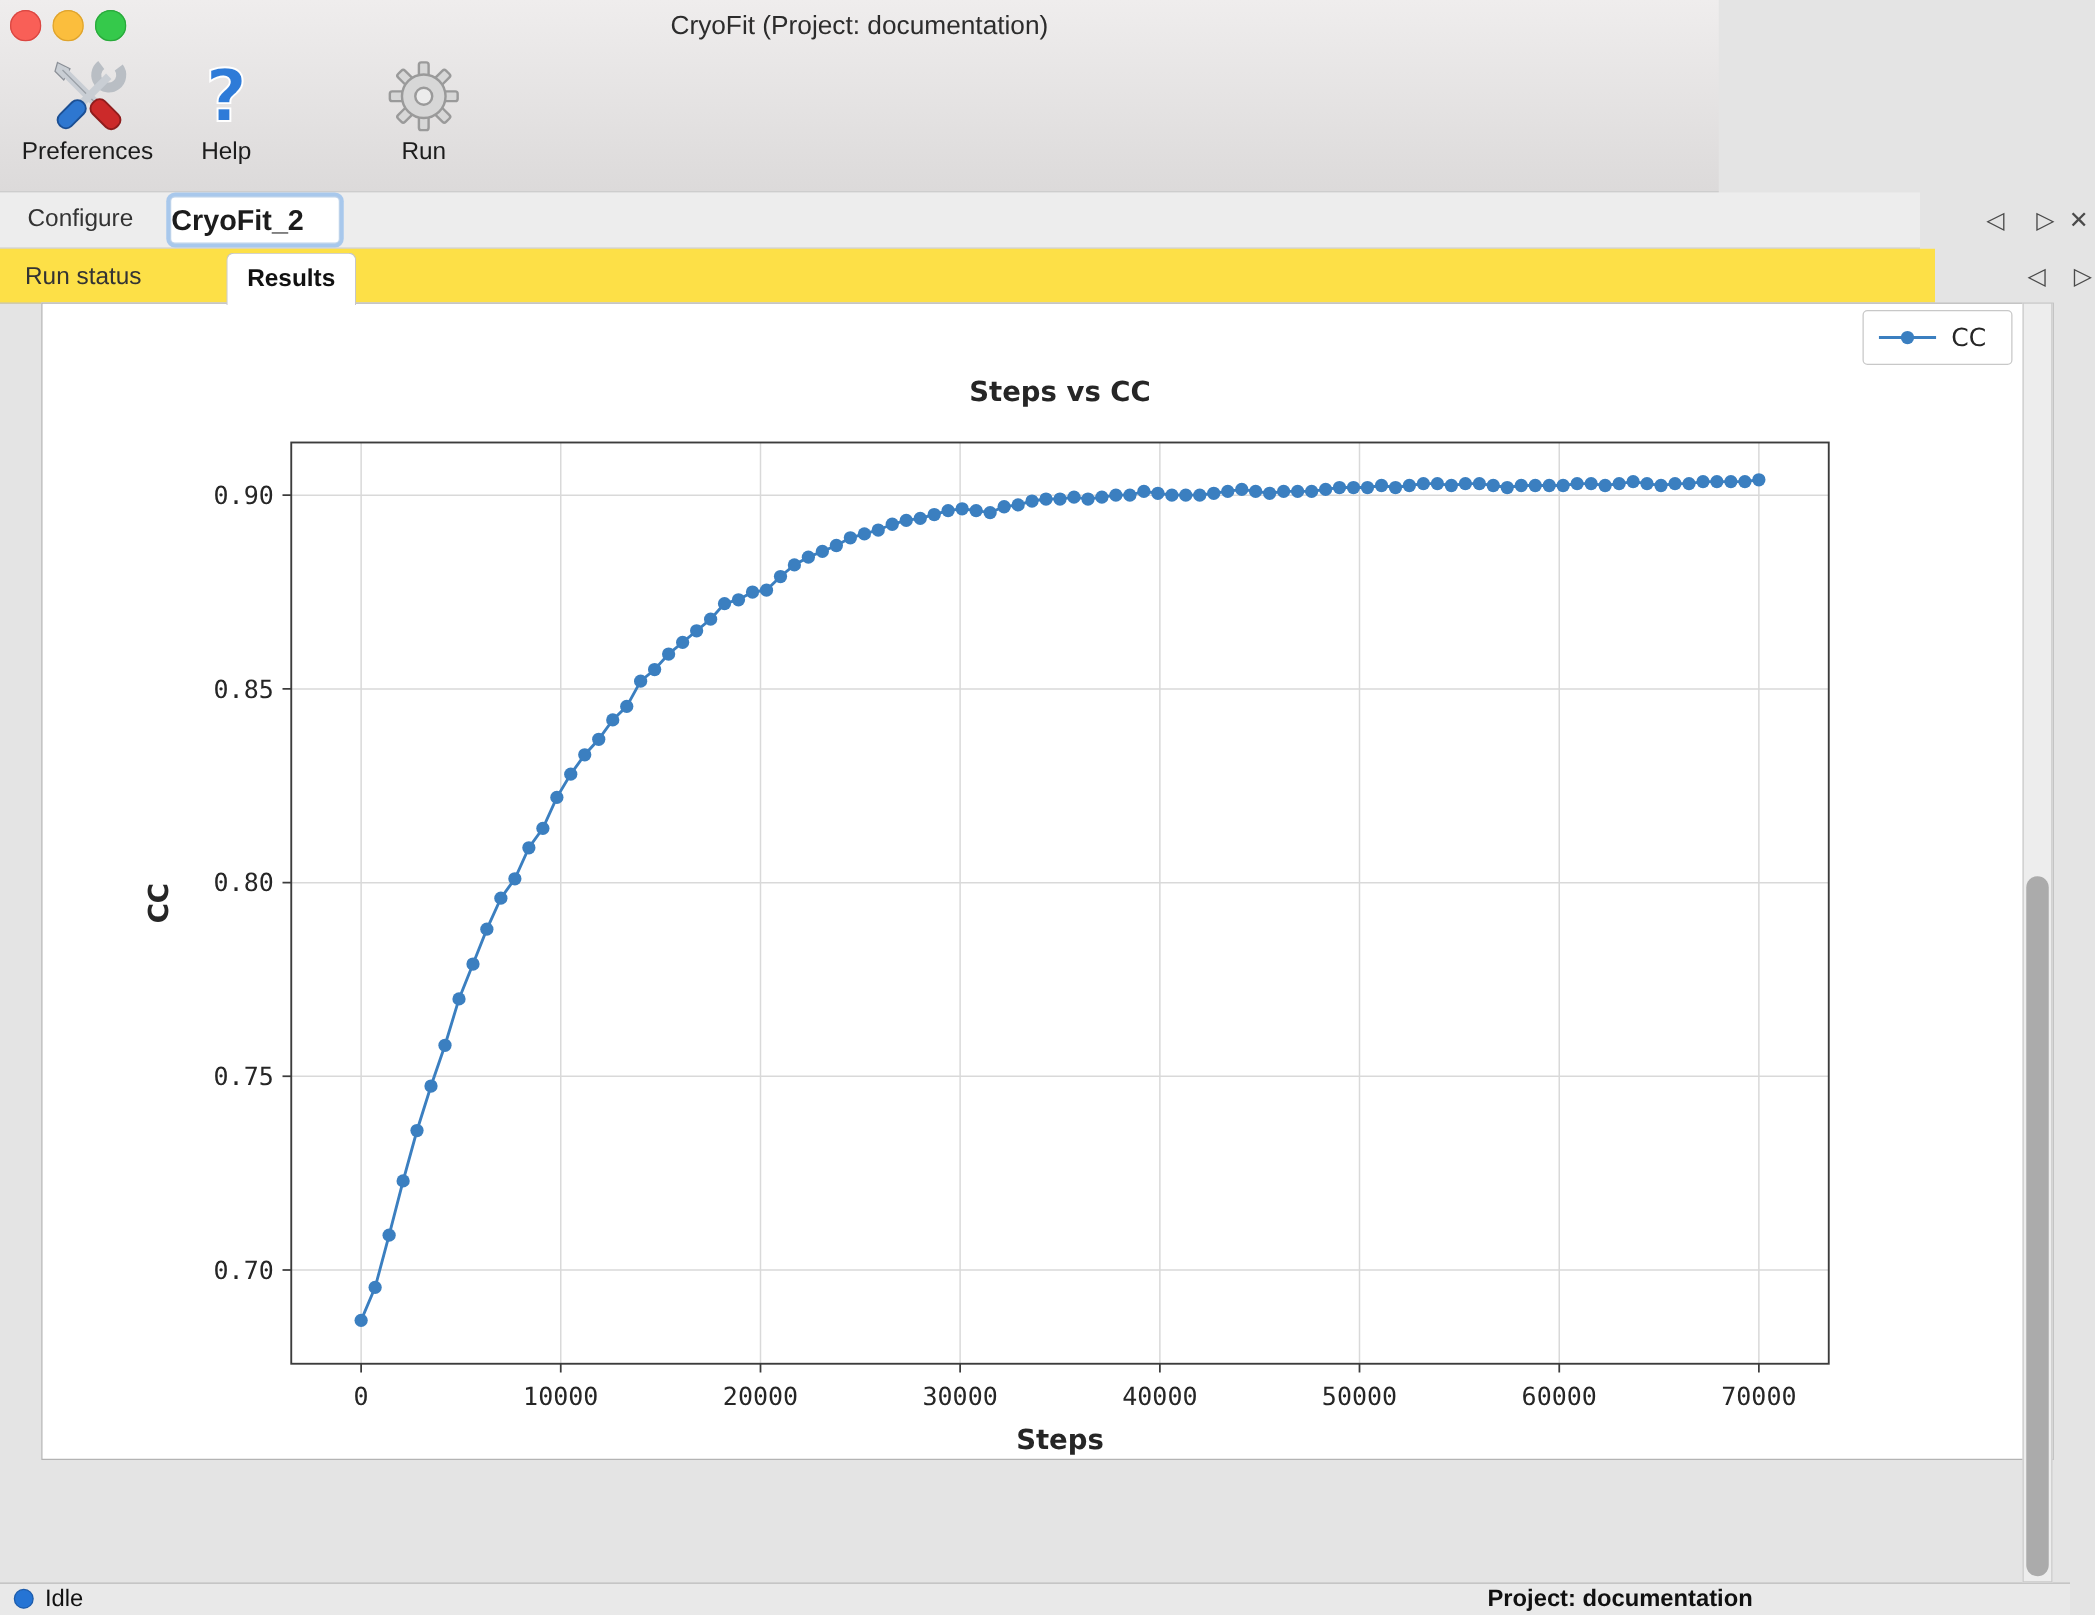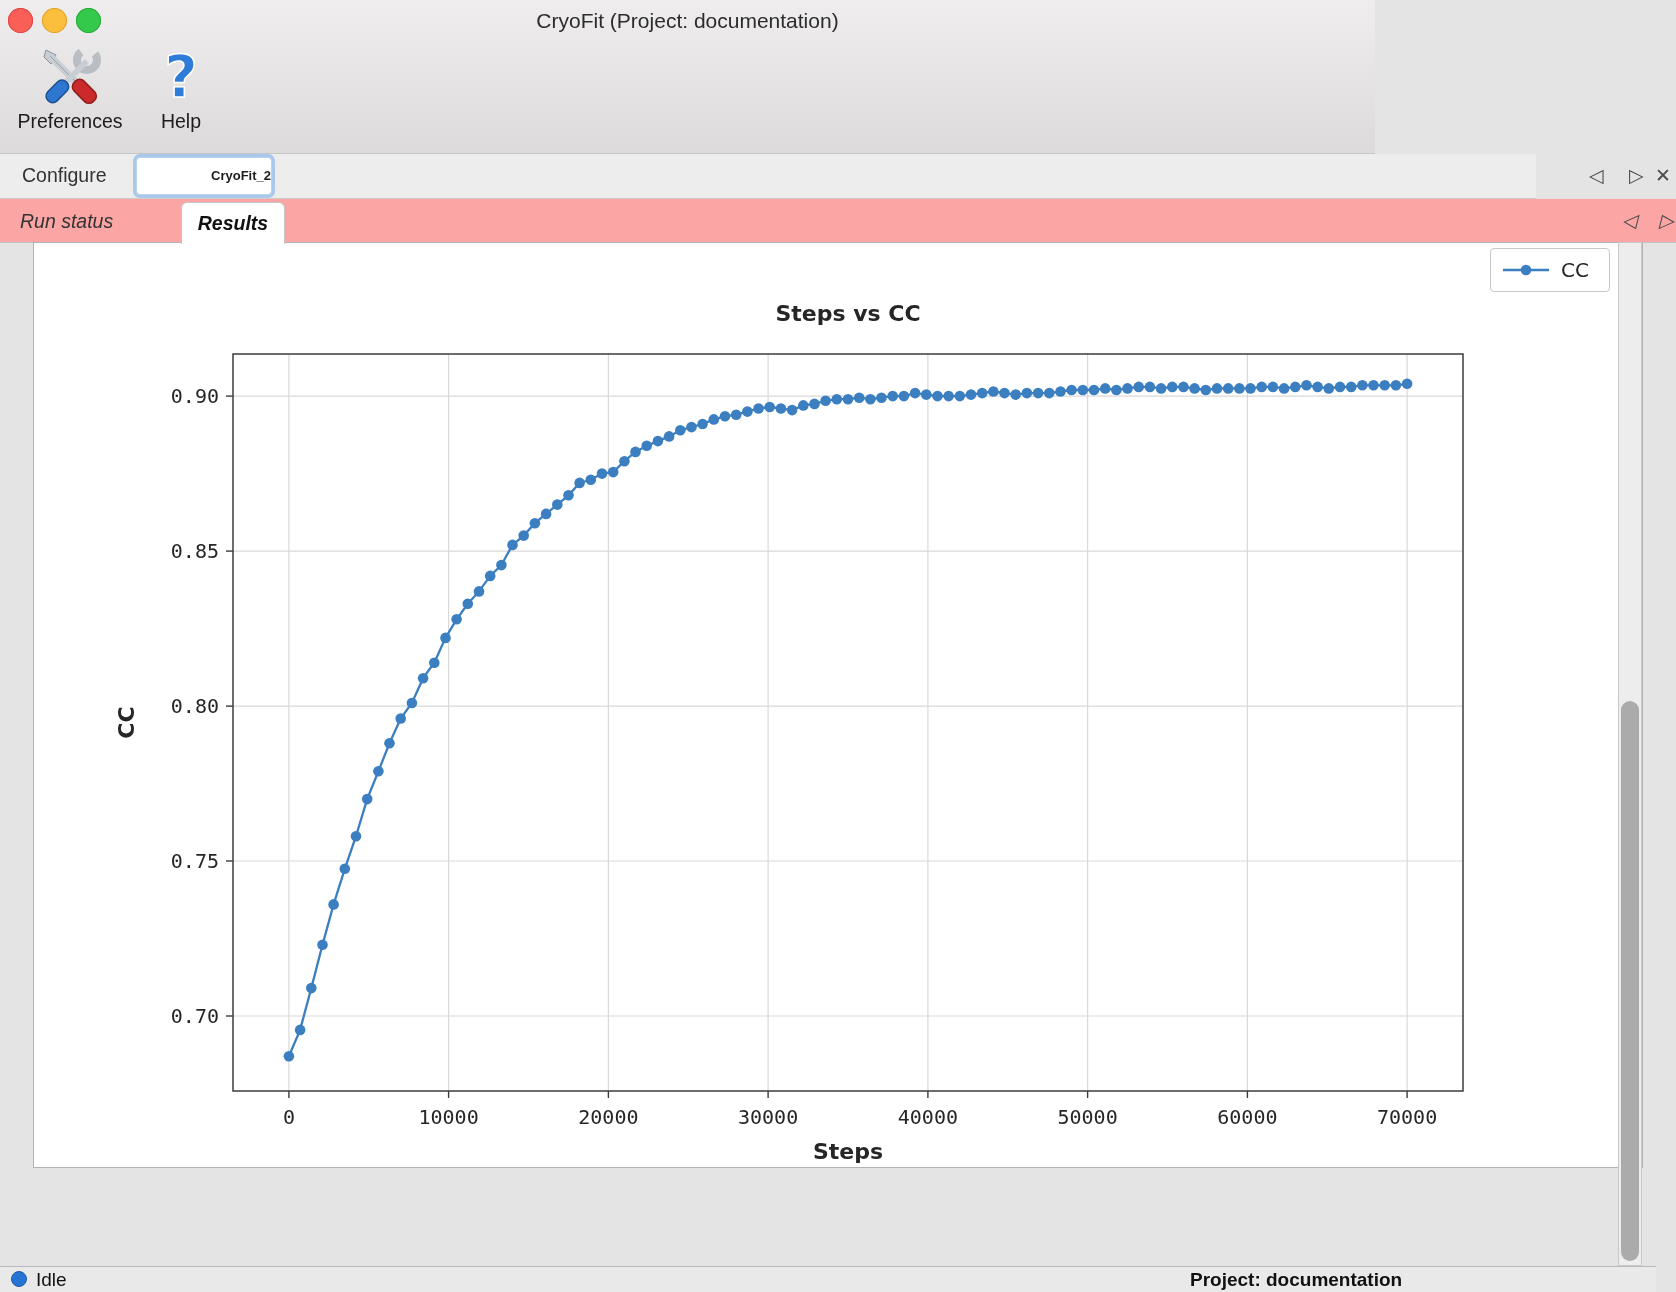--- a/index.html
+++ b/index.html
@@ -17,25 +17,25 @@
   .tool .ticon{height:66px;display:flex;align-items:center;justify-content:center;}
   .tool .tlabel{font-size:19.5px;color:#1c1c1c;margin-top:0px;}
   #tool-preferences{left:70px;}
   #tool-help{left:181px;}
   #tool-run{left:339px;}
   #tool-abort{left:421px;}
   #tool-askhelp{left:611px;width:170px;}
   
   #tabrow1{position:absolute;left:0;top:154px;width:1536px;height:44px;background:#ededed;border-bottom:1px solid #cccccc;}
   #tab-configure{position:absolute;left:22px;top:10px;font-size:19.5px;color:#333;}
-  #tab-cryofit2{position:absolute;left:136px;top:3px;width:134px;height:36px;line-height:36px;text-align:right;
+  #tab-cryofit2{position:absolute;left:136px;top:3px;width:134px;height:36px;line-height:36px;text-align:left;
                 background:#ffffff;border:1px solid #bcd2ea;border-radius:4px;box-shadow:0 0 0 3px #a8c8ec;
-                font-weight:bold;font-size:13px;color:#1c1c1c;}
+                font-weight:bold;font-size:23px;color:#1c1c1c;}
   .navbtn{position:absolute;font-size:19px;color:#4a4a4a;top:10px;}
-  #tabrow2{position:absolute;left:0;top:199px;width:1676px;height:43px;background:#fca5a5;border-bottom:1px solid #c4c4c4;font-style:italic;}
+  #tabrow2{position:absolute;left:0;top:199px;width:1548px;height:43px;background:#fde047;border-bottom:1px solid #c4c4c4;}
   #tab-runstatus{position:absolute;left:20px;top:11px;font-size:19.5px;color:#333;}
   #tab-results{position:absolute;left:147px;top:3px;width:102px;height:41px;line-height:41px;text-align:center;
                background:#ffffff;border:1px solid #c6c6c6;border-bottom:none;border-radius:6px 6px 0 0;
                font-weight:bold;font-size:19.5px;color:#111;z-index:5;margin-left:34px;}
   
   #content{position:absolute;left:33px;top:242px;width:1610px;height:926px;background:#ffffff;
            border:1px solid #b3b3b3;box-sizing:border-box;z-index:2;}
   #chart-svg{position:absolute;left:0;top:0;}
   .tick-label{font-family:"DejaVu Sans Mono",monospace;font-size:20px;fill:#262626;}
   .chart-title{font-family:"DejaVu Sans",sans-serif;font-size:22px;font-weight:bold;fill:#262626;}
@@ -83,20 +83,39 @@
 
     <div class="tool" id="tool-help">
       <div class="ticon">
         <svg width="64" height="64" viewBox="0 0 64 64">
           <text x="32" y="52" text-anchor="middle" font-family="DejaVu Sans, sans-serif" font-weight="bold" font-size="58" fill="#2e7bd8" stroke="#ffffff" stroke-width="1.5">?</text>
         </svg>
       </div>
       <div class="tlabel">Help</div>
     </div>
 
+    <div class="tool" id="tool-run">
+      <div class="ticon">
+        <svg width="62" height="62" viewBox="0 0 64 64">
+          <g fill="#d7d7d7" stroke="#9a9a9a" stroke-width="2">
+            <rect x="28" y="4" width="8" height="12" rx="2" transform="rotate(0 32 32)"></rect>
+            <rect x="28" y="4" width="8" height="12" rx="2" transform="rotate(45 32 32)"></rect>
+            <rect x="28" y="4" width="8" height="12" rx="2" transform="rotate(90 32 32)"></rect>
+            <rect x="28" y="4" width="8" height="12" rx="2" transform="rotate(135 32 32)"></rect>
+            <rect x="28" y="4" width="8" height="12" rx="2" transform="rotate(180 32 32)"></rect>
+            <rect x="28" y="4" width="8" height="12" rx="2" transform="rotate(225 32 32)"></rect>
+            <rect x="28" y="4" width="8" height="12" rx="2" transform="rotate(270 32 32)"></rect>
+            <rect x="28" y="4" width="8" height="12" rx="2" transform="rotate(315 32 32)"></rect>
+            <circle cx="32" cy="32" r="18"></circle>
+            <circle cx="32" cy="32" r="7" fill="#ececec"></circle>
+          </g>
+        </svg>
+      </div>
+      <div class="tlabel">Run</div>
+    </div>
 
 
   </div>
 
   <div id="tabrow1">
     <div id="tab-configure">Configure</div>
     <div id="tab-cryofit2">CryoFit_2</div>
     <span class="navbtn" style="left:1589px;">◁</span>
     <span class="navbtn" style="left:1629px;">▷</span>
     <span class="navbtn" style="left:1655px;">✕</span>

